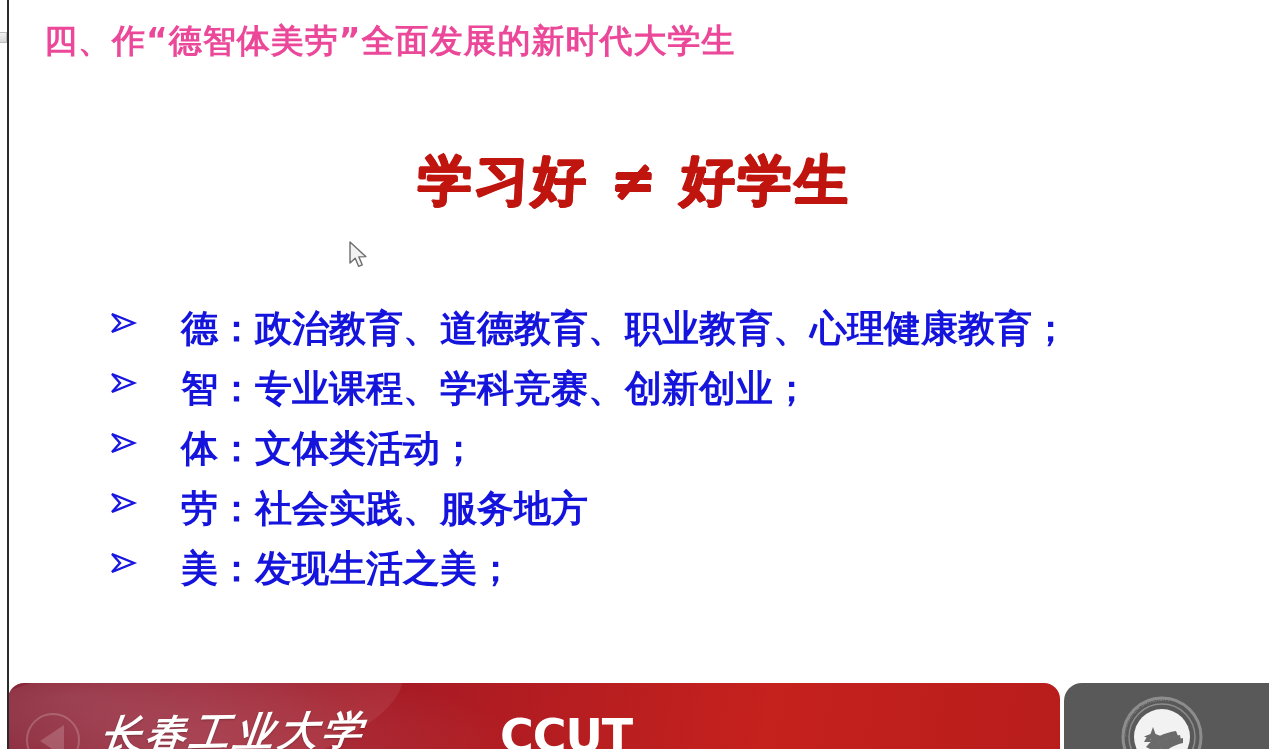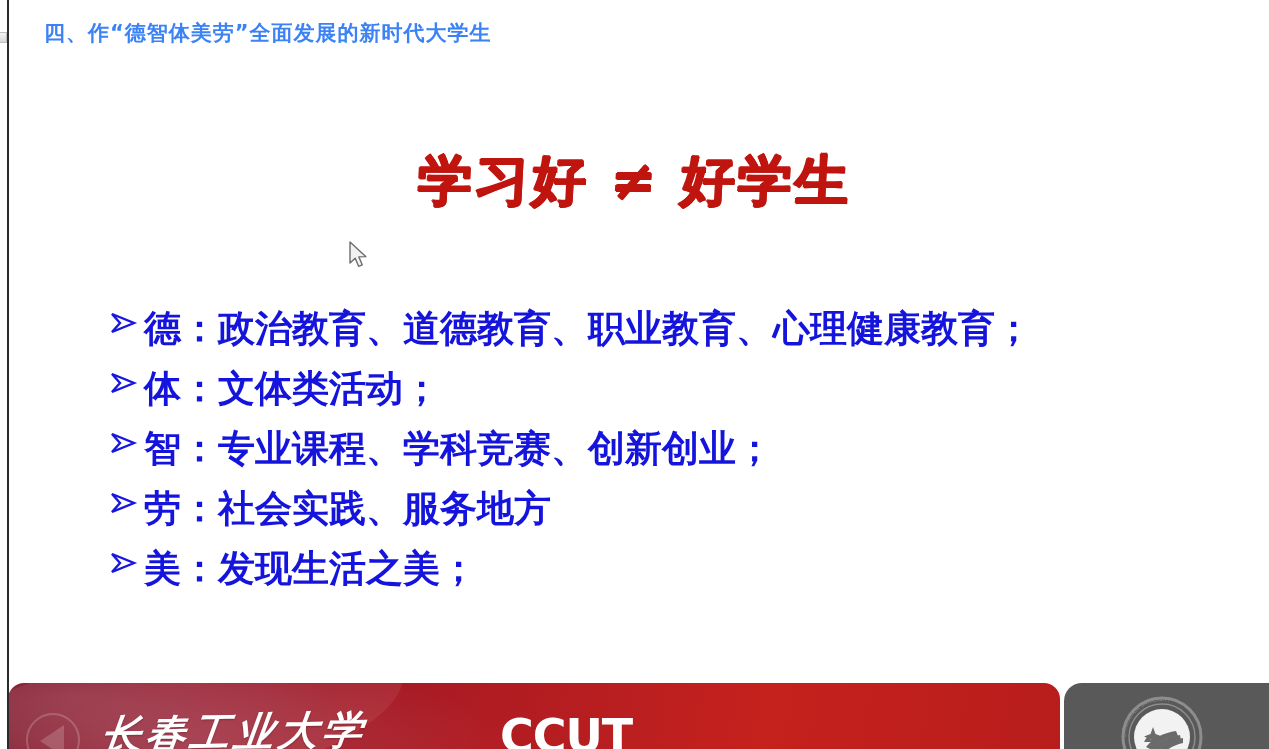--- a/index.html
+++ b/index.html
@@ -47,24 +47,24 @@
     box-sizing: border-box;
     z-index: 41;
   }
 
   
   #slide-title {
     position: absolute;
     left: 44px;
     top: 20px;
     font-family: "DejaVu Sans", "Liberation Sans", sans-serif;
-    font-size: 21px;
+    font-size: 33px;
     font-weight: bold;
     letter-spacing: 1px;
-    color: #3b82f6;
+    color: #ec4899;
     white-space: nowrap;
     line-height: 1.25;
   }
 
   
   #headline {
     position: absolute;
     left: 0;
     top: 148px;
     width: 1269px;
@@ -93,20 +93,21 @@
     position: absolute;
     left: 108px;
     top: 310px;
     width: 1130px;
   }
   .bullet-row {
     display: flex;
     align-items: baseline;
     height: 60px;
     white-space: nowrap;
+    gap: 37px;
   }
   .bullet-marker {
     flex: 0 0 auto;
     font-size: 31px;
     line-height: 1;
     color: #1717e0;
     font-family: "DejaVu Sans", "Liberation Sans", sans-serif;
     width: 36px;
     position: relative;
     top: -3px;
@@ -253,30 +254,30 @@
       </span>
       <span class="bullet-text">德：政治教育、道德教育、职业教育、心理健康教育；</span>
     </div>
 
     <div class="bullet-row">
       <span class="bullet-marker">
         <svg width="30" height="30" viewBox="0 0 30 30" aria-hidden="true">
           <path d="M4 6 L26 15 L4 24 L12 15 Z" fill="none" stroke="#1717e0" stroke-width="2.4" stroke-linejoin="miter"></path>
         </svg>
       </span>
+      <span class="bullet-text">智：专业课程、学科竞赛、创新创业；</span>
+    </div>
+
+    <div class="bullet-row">
+      <span class="bullet-marker">
+        <svg width="30" height="30" viewBox="0 0 30 30" aria-hidden="true">
+          <path d="M4 6 L26 15 L4 24 L12 15 Z" fill="none" stroke="#1717e0" stroke-width="2.4" stroke-linejoin="miter"></path>
+        </svg>
+      </span>
       <span class="bullet-text">体：文体类活动；</span>
-    </div>
-
-    <div class="bullet-row">
-      <span class="bullet-marker">
-        <svg width="30" height="30" viewBox="0 0 30 30" aria-hidden="true">
-          <path d="M4 6 L26 15 L4 24 L12 15 Z" fill="none" stroke="#1717e0" stroke-width="2.4" stroke-linejoin="miter"></path>
-        </svg>
-      </span>
-      <span class="bullet-text">智：专业课程、学科竞赛、创新创业；</span>
     </div>
 
     <div class="bullet-row">
       <span class="bullet-marker">
         <svg width="30" height="30" viewBox="0 0 30 30" aria-hidden="true">
           <path d="M4 6 L26 15 L4 24 L12 15 Z" fill="none" stroke="#1717e0" stroke-width="2.4" stroke-linejoin="miter"></path>
         </svg>
       </span>
       <span class="bullet-text">劳：社会实践、服务地方</span>
     </div>

